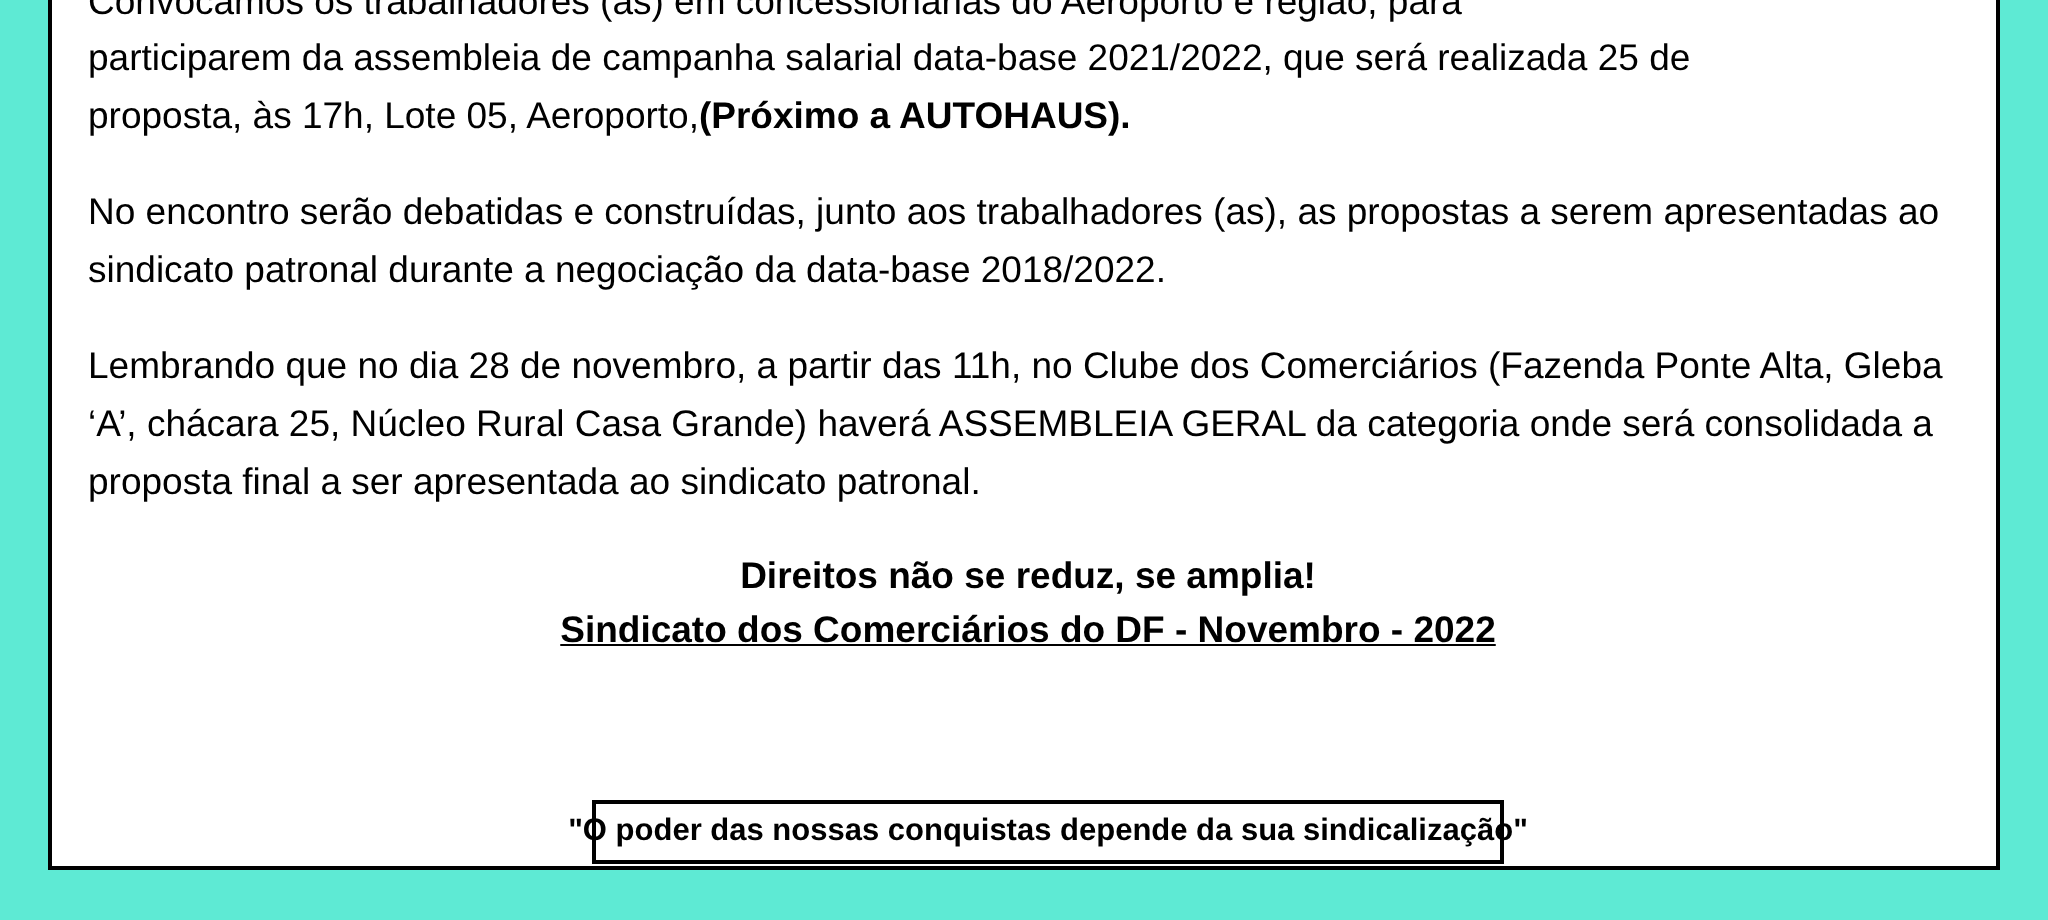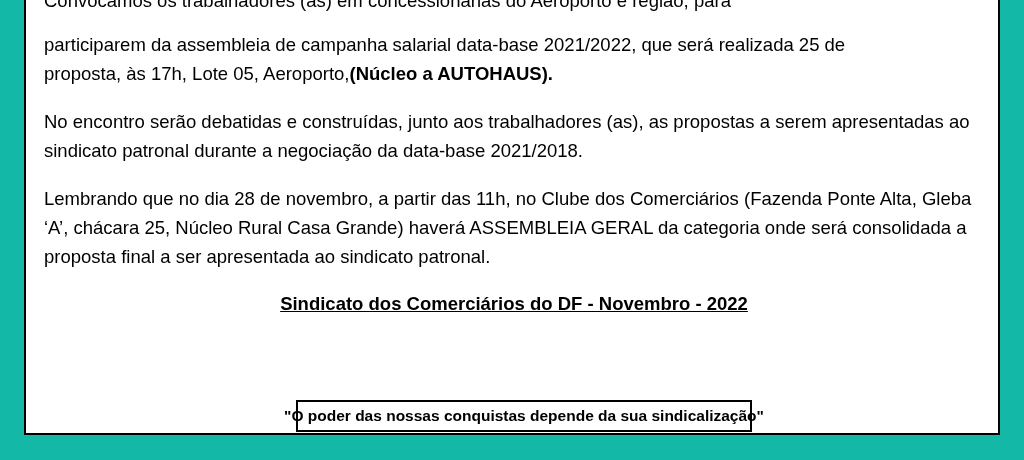--- a/index.html
+++ b/index.html
@@ -11,21 +11,21 @@
     width: 1024px;
     height: 460px;
     font-family: "Liberation Sans", sans-serif;
     color: #000000;
     overflow: hidden;
   }
   .page {
     position: relative;
     width: 1024px;
     height: 460px;
-    background: #14b8a6;
+    background: #5eead4;
   }
   
   .doc-frame {
     position: absolute;
     left: 24px;
     top: -12px;
     width: 976px;
     height: 447px;
     border: 2px solid #000000;
     box-sizing: border-box;
@@ -37,21 +37,21 @@
     top: 0px;
     width: 940px;
     font-size: 18.5px;
     line-height: 29px;
   }
   .para {
     margin: 0 0 19px 0;
     text-align: left;
   }
   .para.first {
-    margin-top: 16px;
+    margin-top: 0;
   }
   .clip-top {
     
     position: relative;
     height: 14px;
     overflow: hidden;
   }
   .clip-top .cut-line {
     position: absolute;
     left: 0;
@@ -101,32 +101,33 @@
 
     <div class="clip-top">
       <div class="cut-line">Convocamos os trabalhadores (as) em concessionárias do Aeroporto e região, para</div>
     </div>
 
     <p class="para first">
       <span>participarem da assembleia de campanha salarial data-base 2021/2022,  que será realizada 25 de</span>
     </p>
 
     <p class="para" style="margin-top:-19px;">
-      <span>proposta, às 17h,  Lote 05, Aeroporto,</span><b>(Núcleo a AUTOHAUS).</b>
+      <span>proposta, às 17h,  Lote 05, Aeroporto,</span><b>(Próximo a AUTOHAUS).</b>
     </p>
 
     <p class="para">
-      <span>  No encontro serão debatidas e construídas, junto aos trabalhadores (as), as propostas a serem apresentadas ao sindicato patronal durante a negociação da data-base 2021/2018.</span>
+      <span>  No encontro serão debatidas e construídas, junto aos trabalhadores (as), as propostas a serem apresentadas ao sindicato patronal durante a negociação da data-base 2018/2022.</span>
     </p>
 
     <p class="para">
       <span> Lembrando que no dia 28 de novembro, a partir das 11h, no Clube dos Comerciários (Fazenda Ponte Alta, Gleba ‘A’, chácara 25, Núcleo Rural Casa Grande) haverá ASSEMBLEIA GERAL da categoria onde será consolidada a proposta final a ser  apresentada ao sindicato patronal.</span>
     </p>
 
 
+    <p class="slogan-line">Direitos não se reduz, se amplia!</p>
     <p class="slogan-line underline">Sindicato dos Comerciários do DF - Novembro - 2022</p>
 
   </div>
 
   <div class="quote-box">
     <span>"O poder das nossas conquistas depende da sua sindicalização"</span>
   </div>
 
 </div>
 

